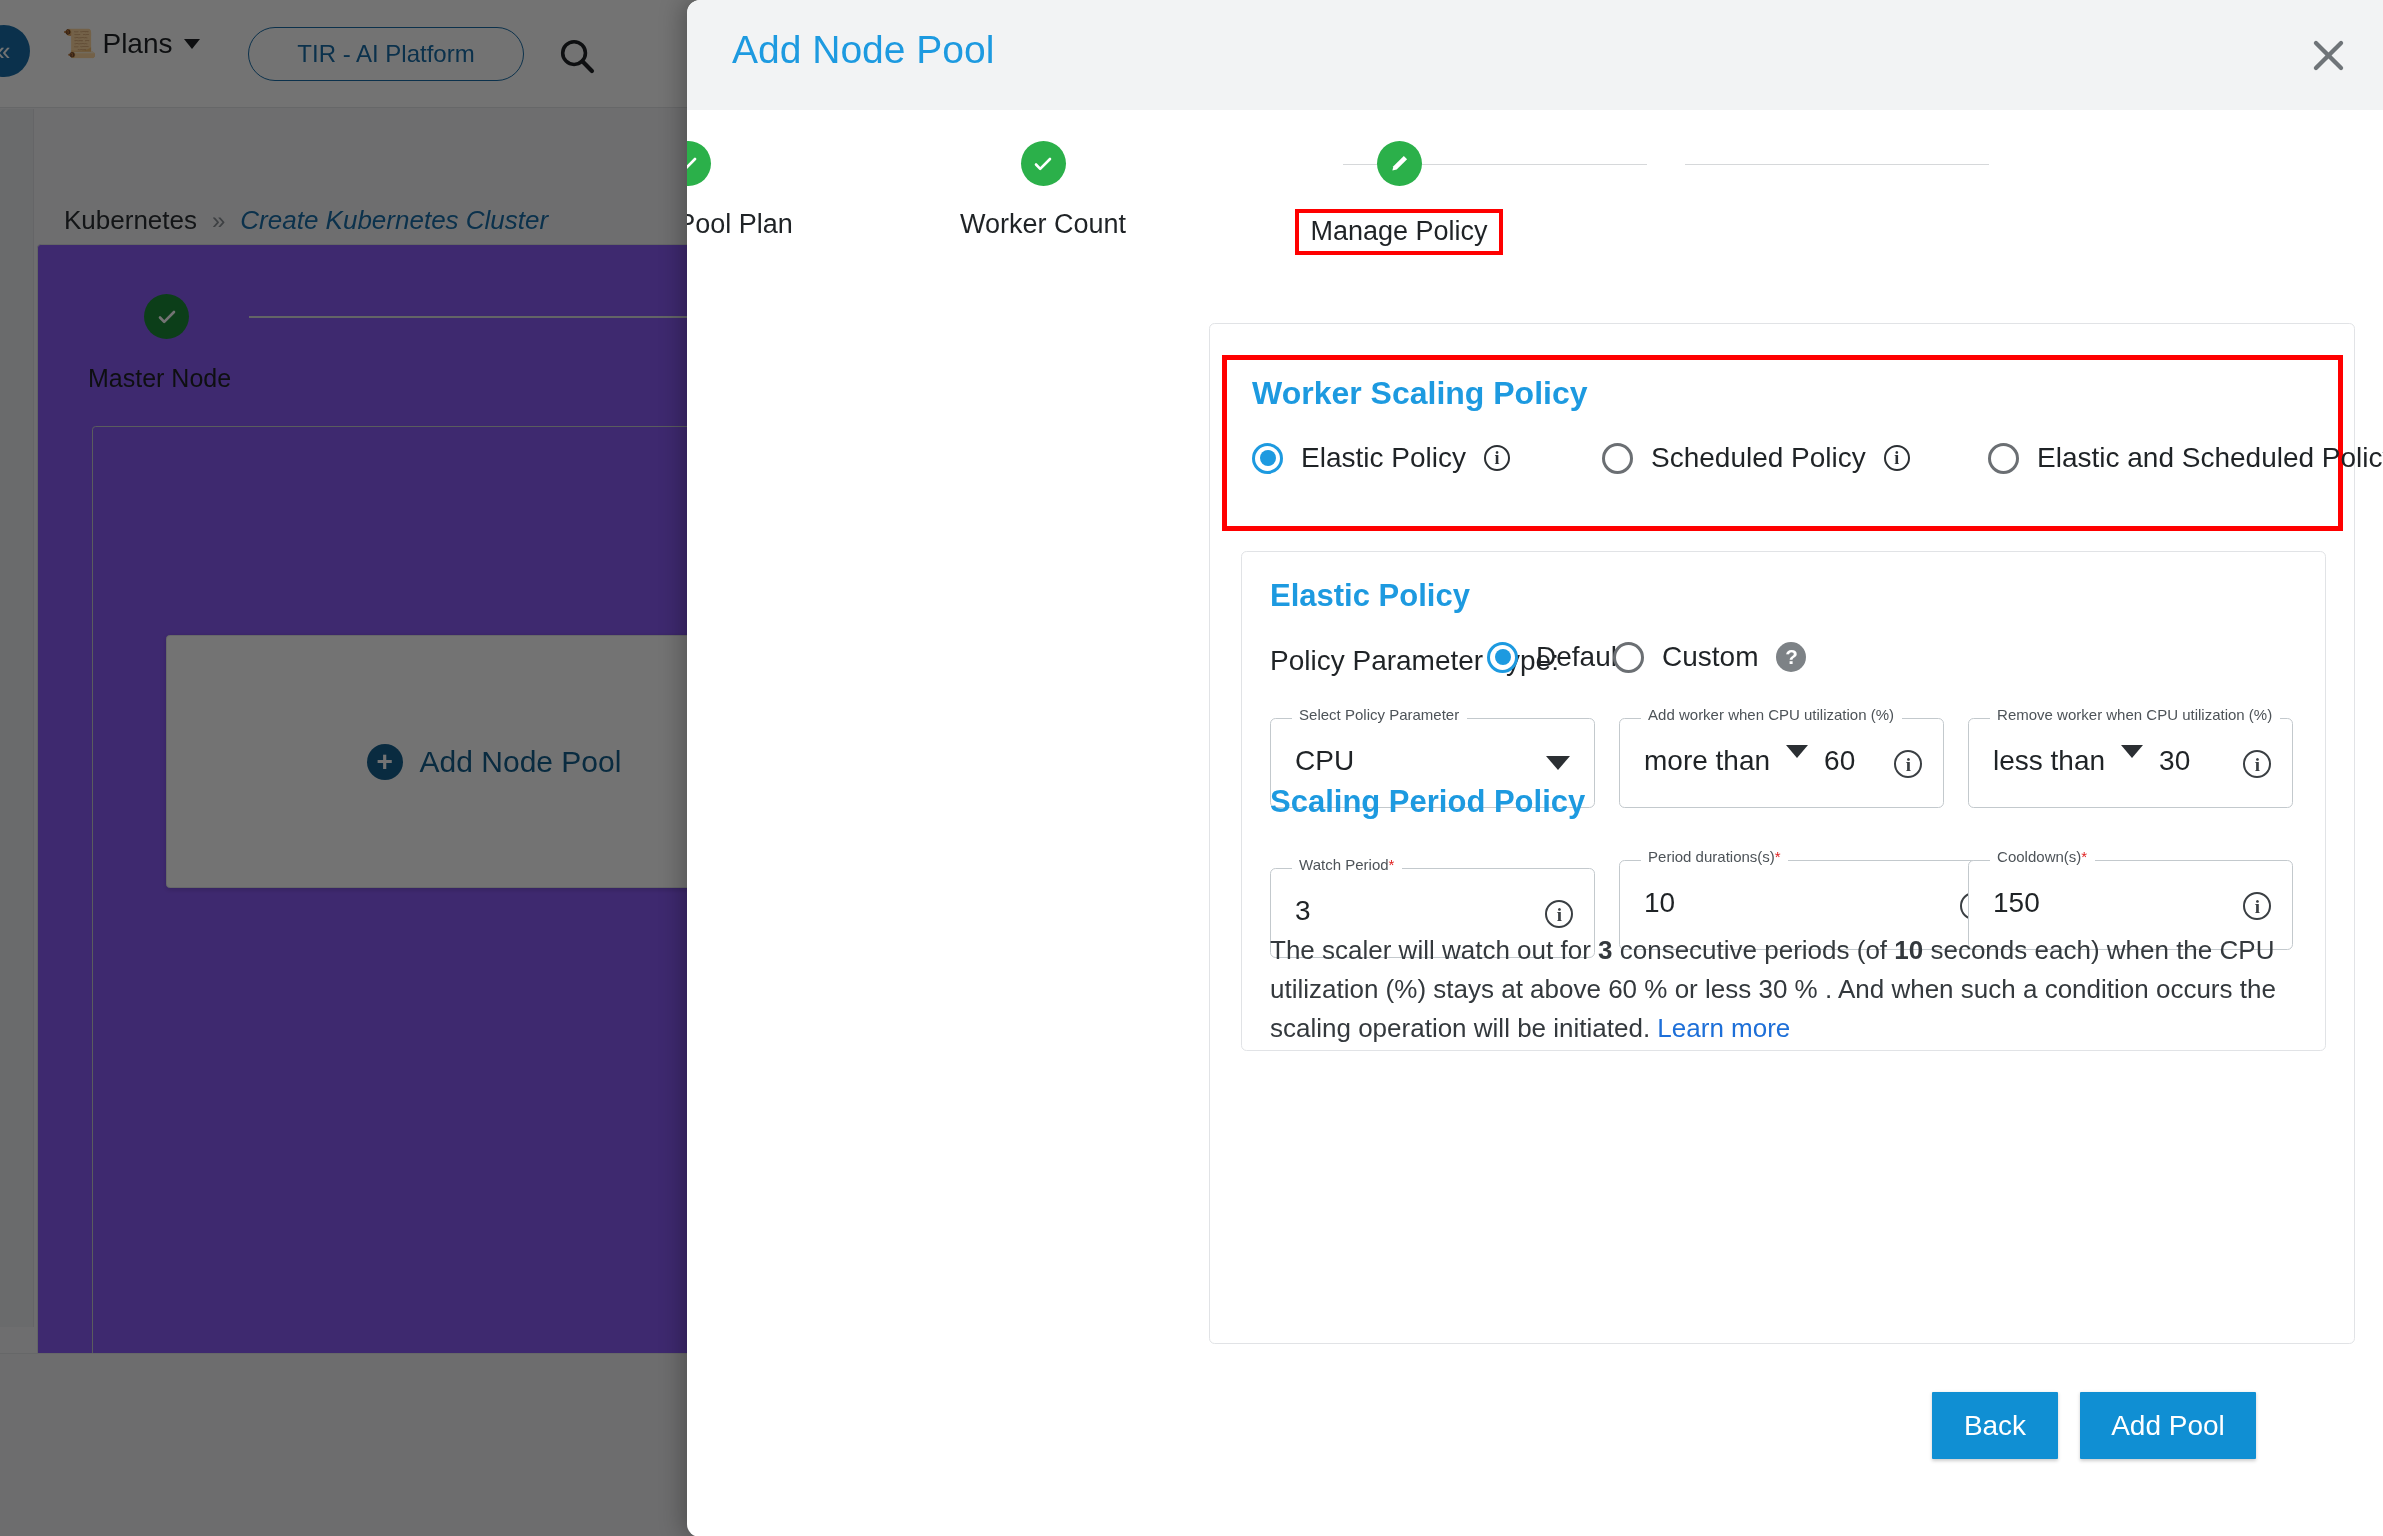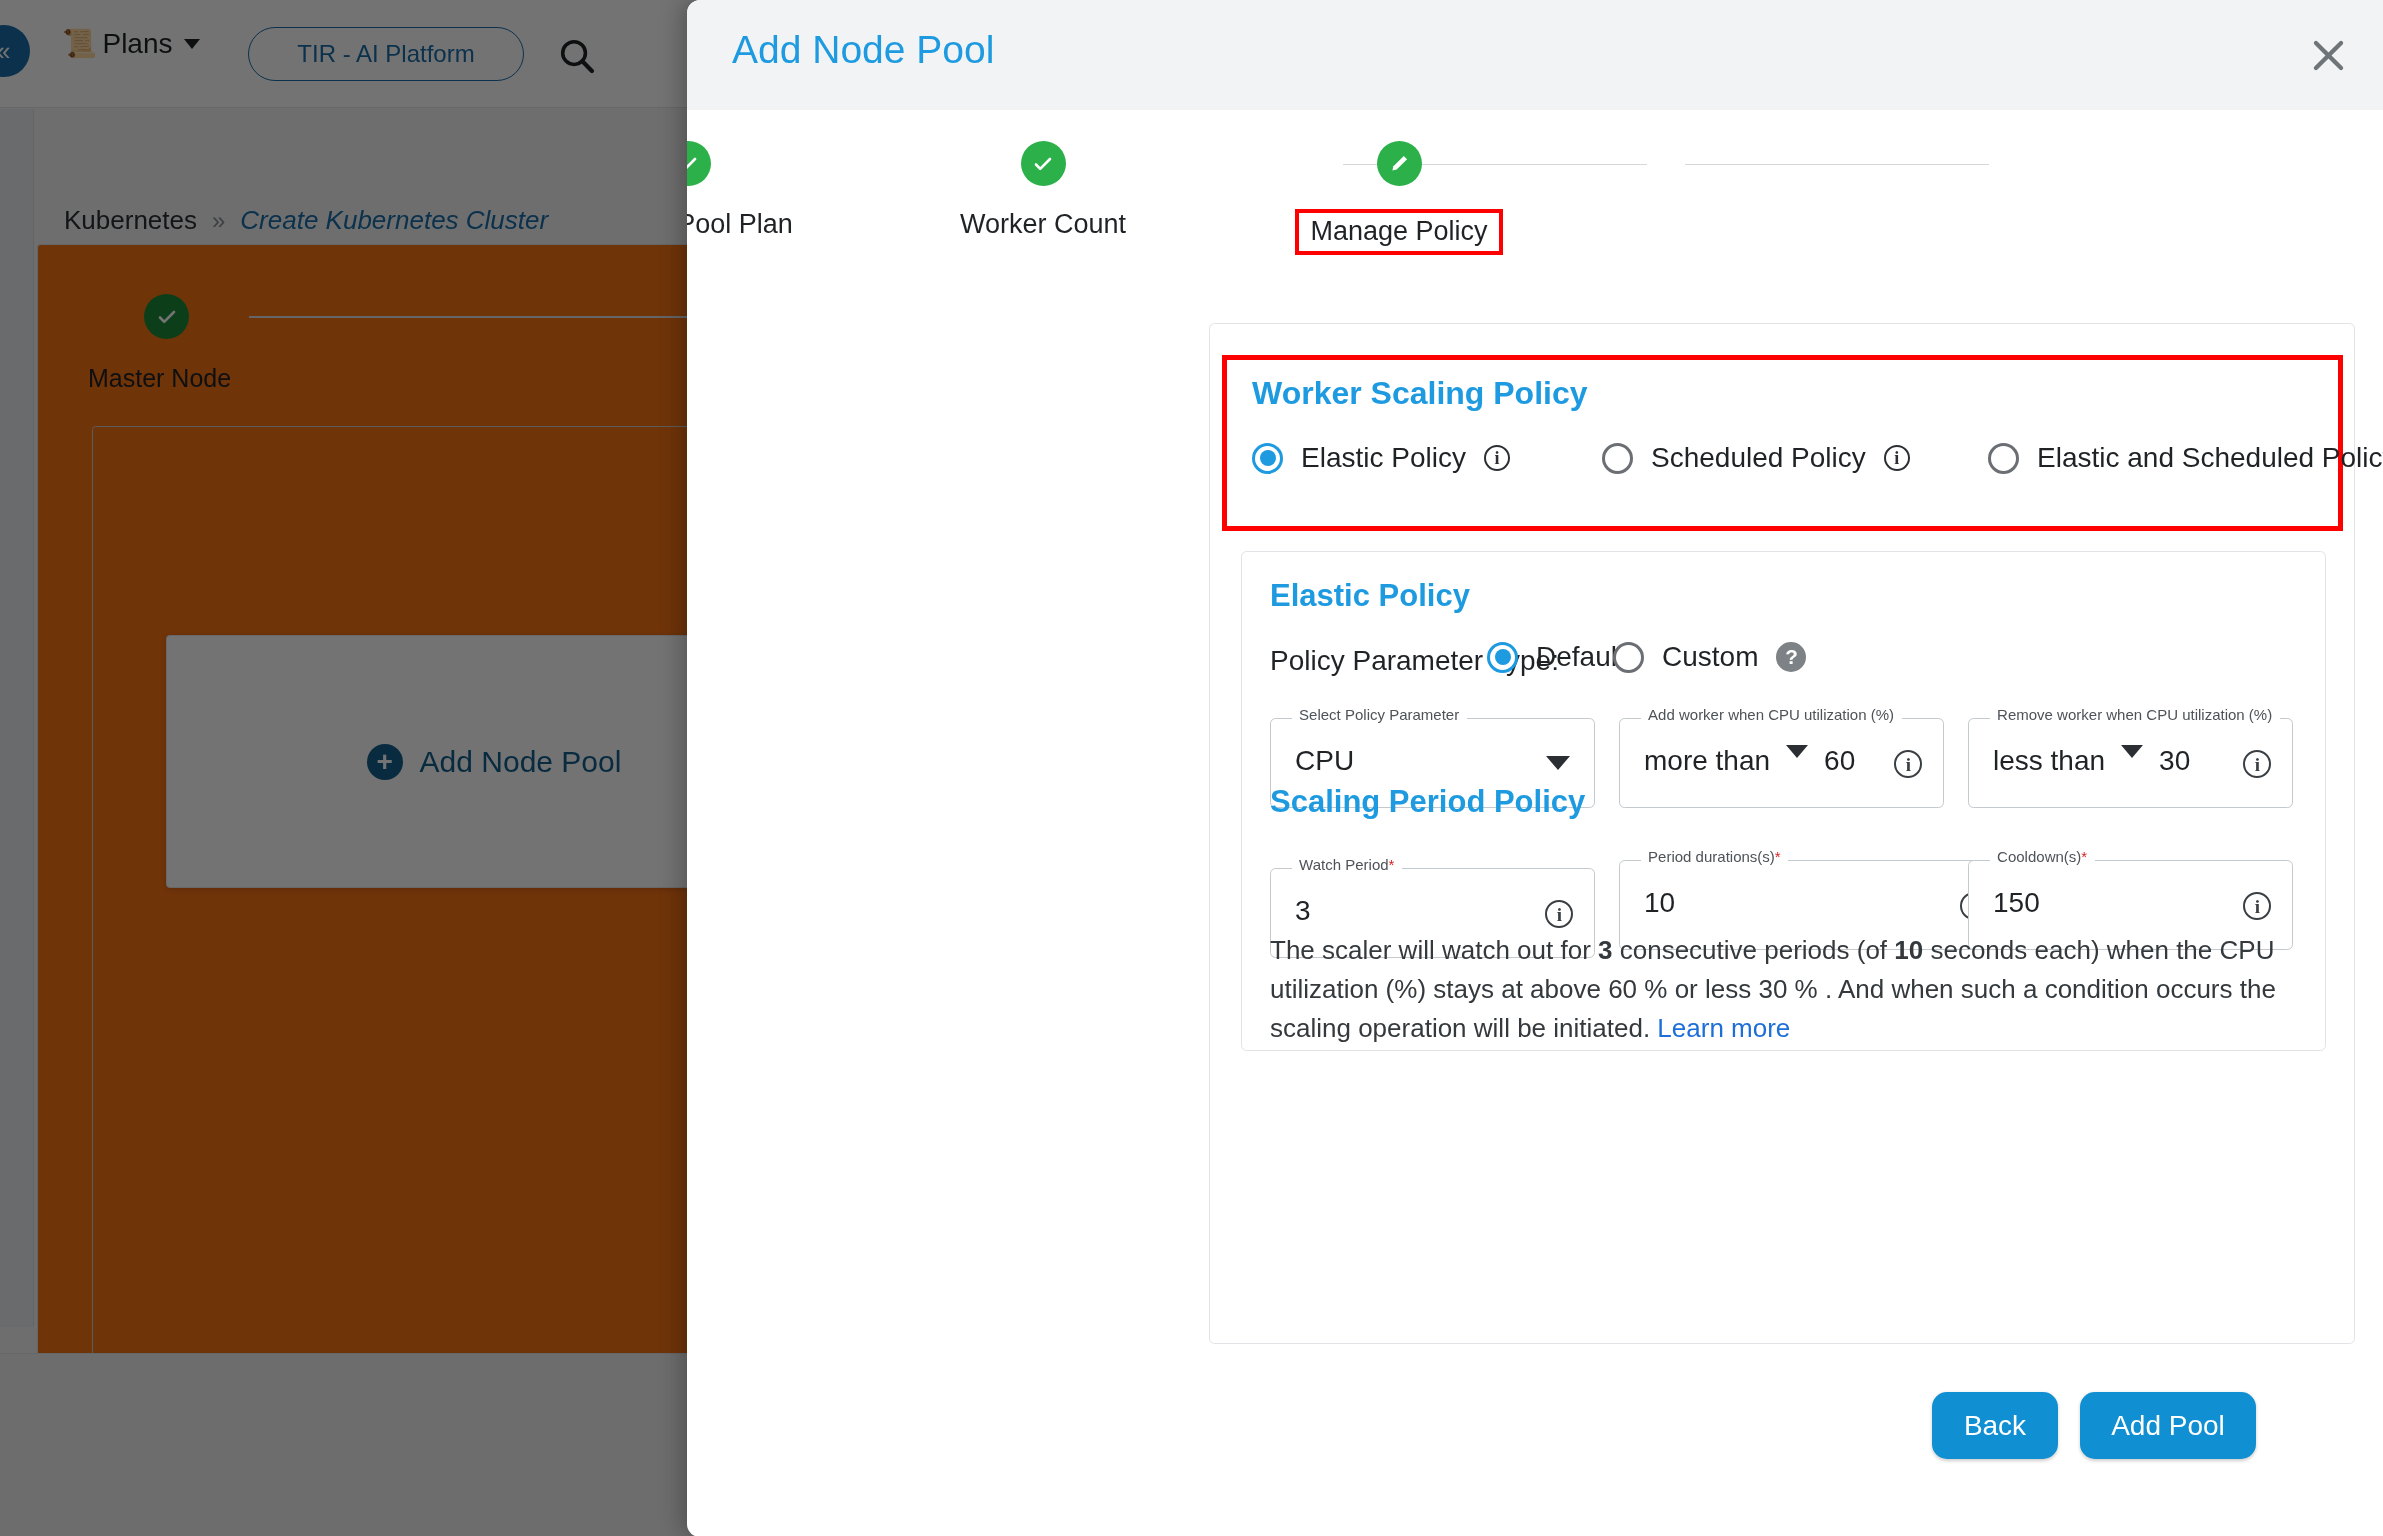--- a/index.html
+++ b/index.html
@@ -62,21 +62,21 @@
     position: absolute; left: 64px; top: 77px;
     font-size: 26px; color: #2c3034;
     display: flex; align-items: baseline; gap: 15px;
   }
   .crumb-sep { color: #8a8f94; font-size: 24px; }
   .crumb-link { color: #1a6ea8; font-style: italic; margin-top: 19px; }
 
   .bg-card {
     position: absolute; left: 37px; top: 135px;
     width: 712px; height: 1124px;
-    background: #f97316; border: 0.9px solid #dcdfe3; border-radius: 3.7px;
+    background: #8b5cf6; border: 0.9px solid #dcdfe3; border-radius: 3.7px;
   }
   .master-check {
     position: absolute; left: 106px; top: 49px;
     width: 45px; height: 45px; border-radius: 50%;
     background: #1c8b38; display: flex; align-items: center; justify-content: center;
   }
   .master-line { position: absolute; left: 211px; top: 71px; width: 525px; height: 1.9px; background: #dcdfe3; }
   .master-label { position: absolute; left: 50px; top: 119px; font-size: 25px; color: #1f2326; }
   .pool-outline {
     position: absolute; left: 54px; top: 181px;
@@ -243,21 +243,21 @@
     font-size: 26px; line-height: 39px; color: #34393d;
   }
   #desc b { font-weight: bold; }
   .learn-more { color: #1d6fd8; }
 
   
   .modal-footer {
     position: absolute; left: 0; bottom: 0; width: 1697px; height: 192px;
   }
   .btn {
-    position: absolute; height: 67px; border-radius: 15px;
+    position: absolute; height: 67px; border-radius: 1px;
     background: #108fd3; color: #ffffff;
     font-size: 28px; display: flex; align-items: center; justify-content: center;
     box-shadow: 0 1.9px 3.7px rgba(0,0,0,.2); cursor: pointer;
   }
   #btn-back { left: 1245px; top: 47px; width: 126px; }
   #btn-add  { left: 1393px; top: 47px; width: 176px; }
 </style>
 </head>
 <body>
 

